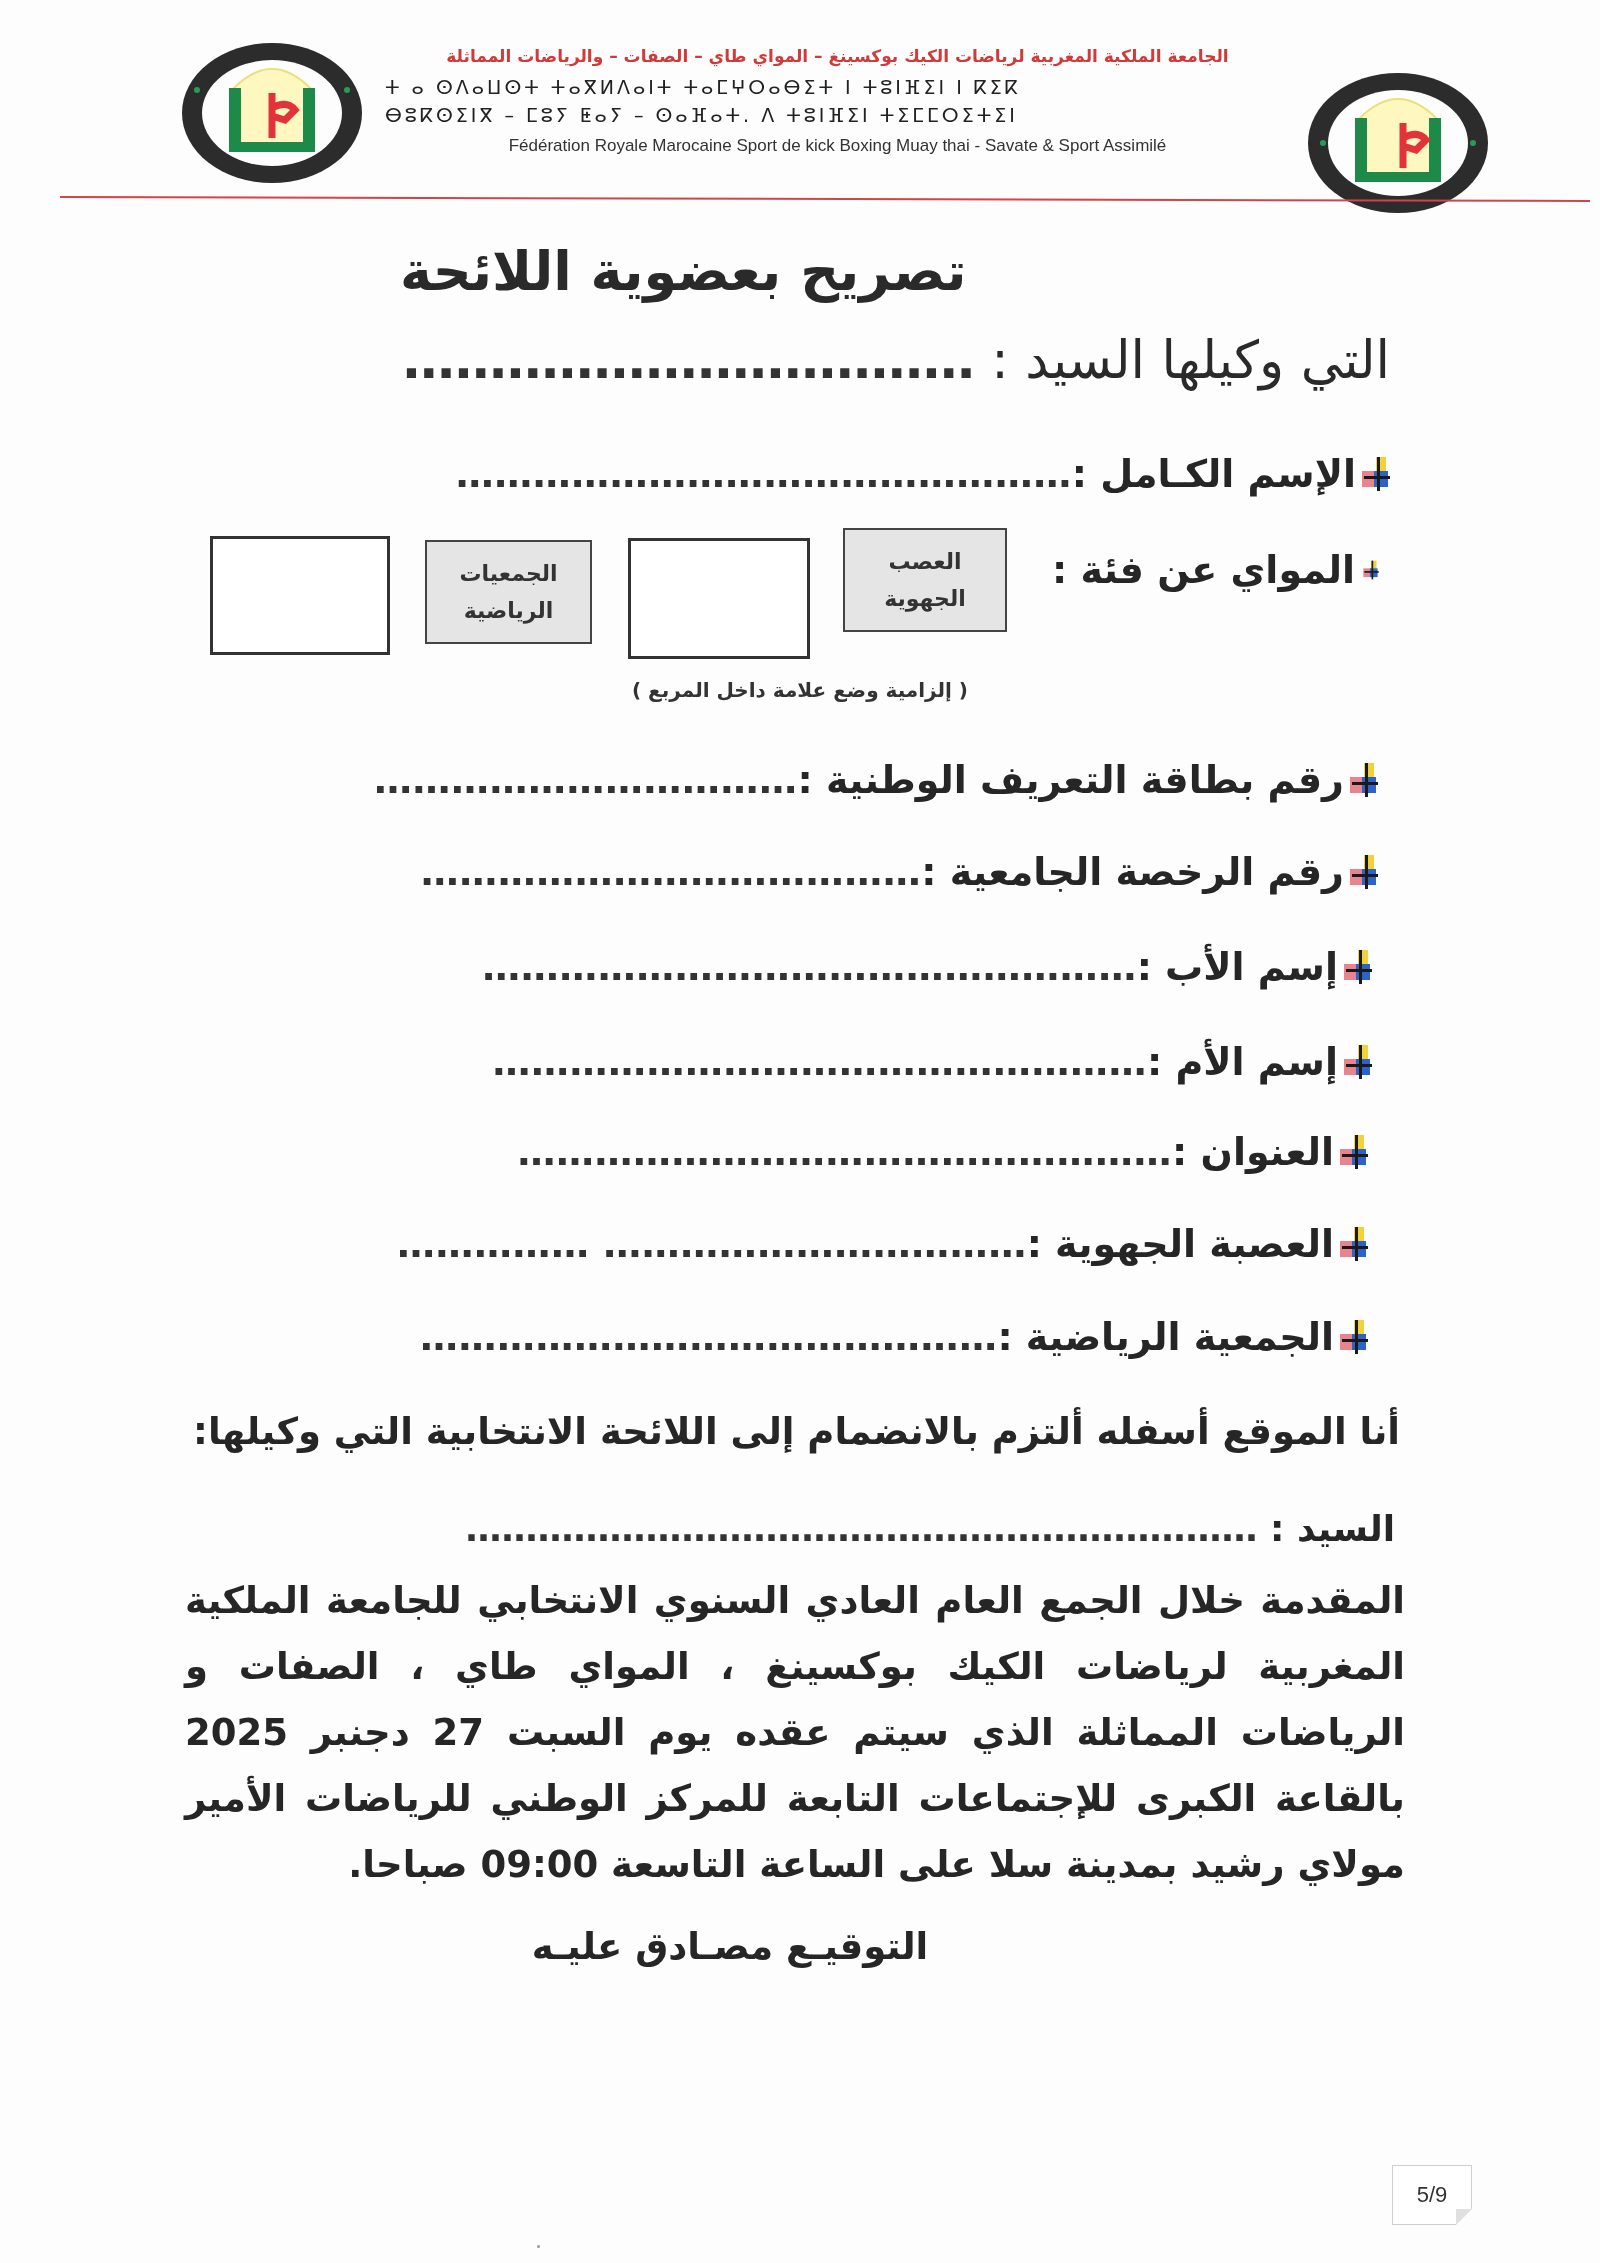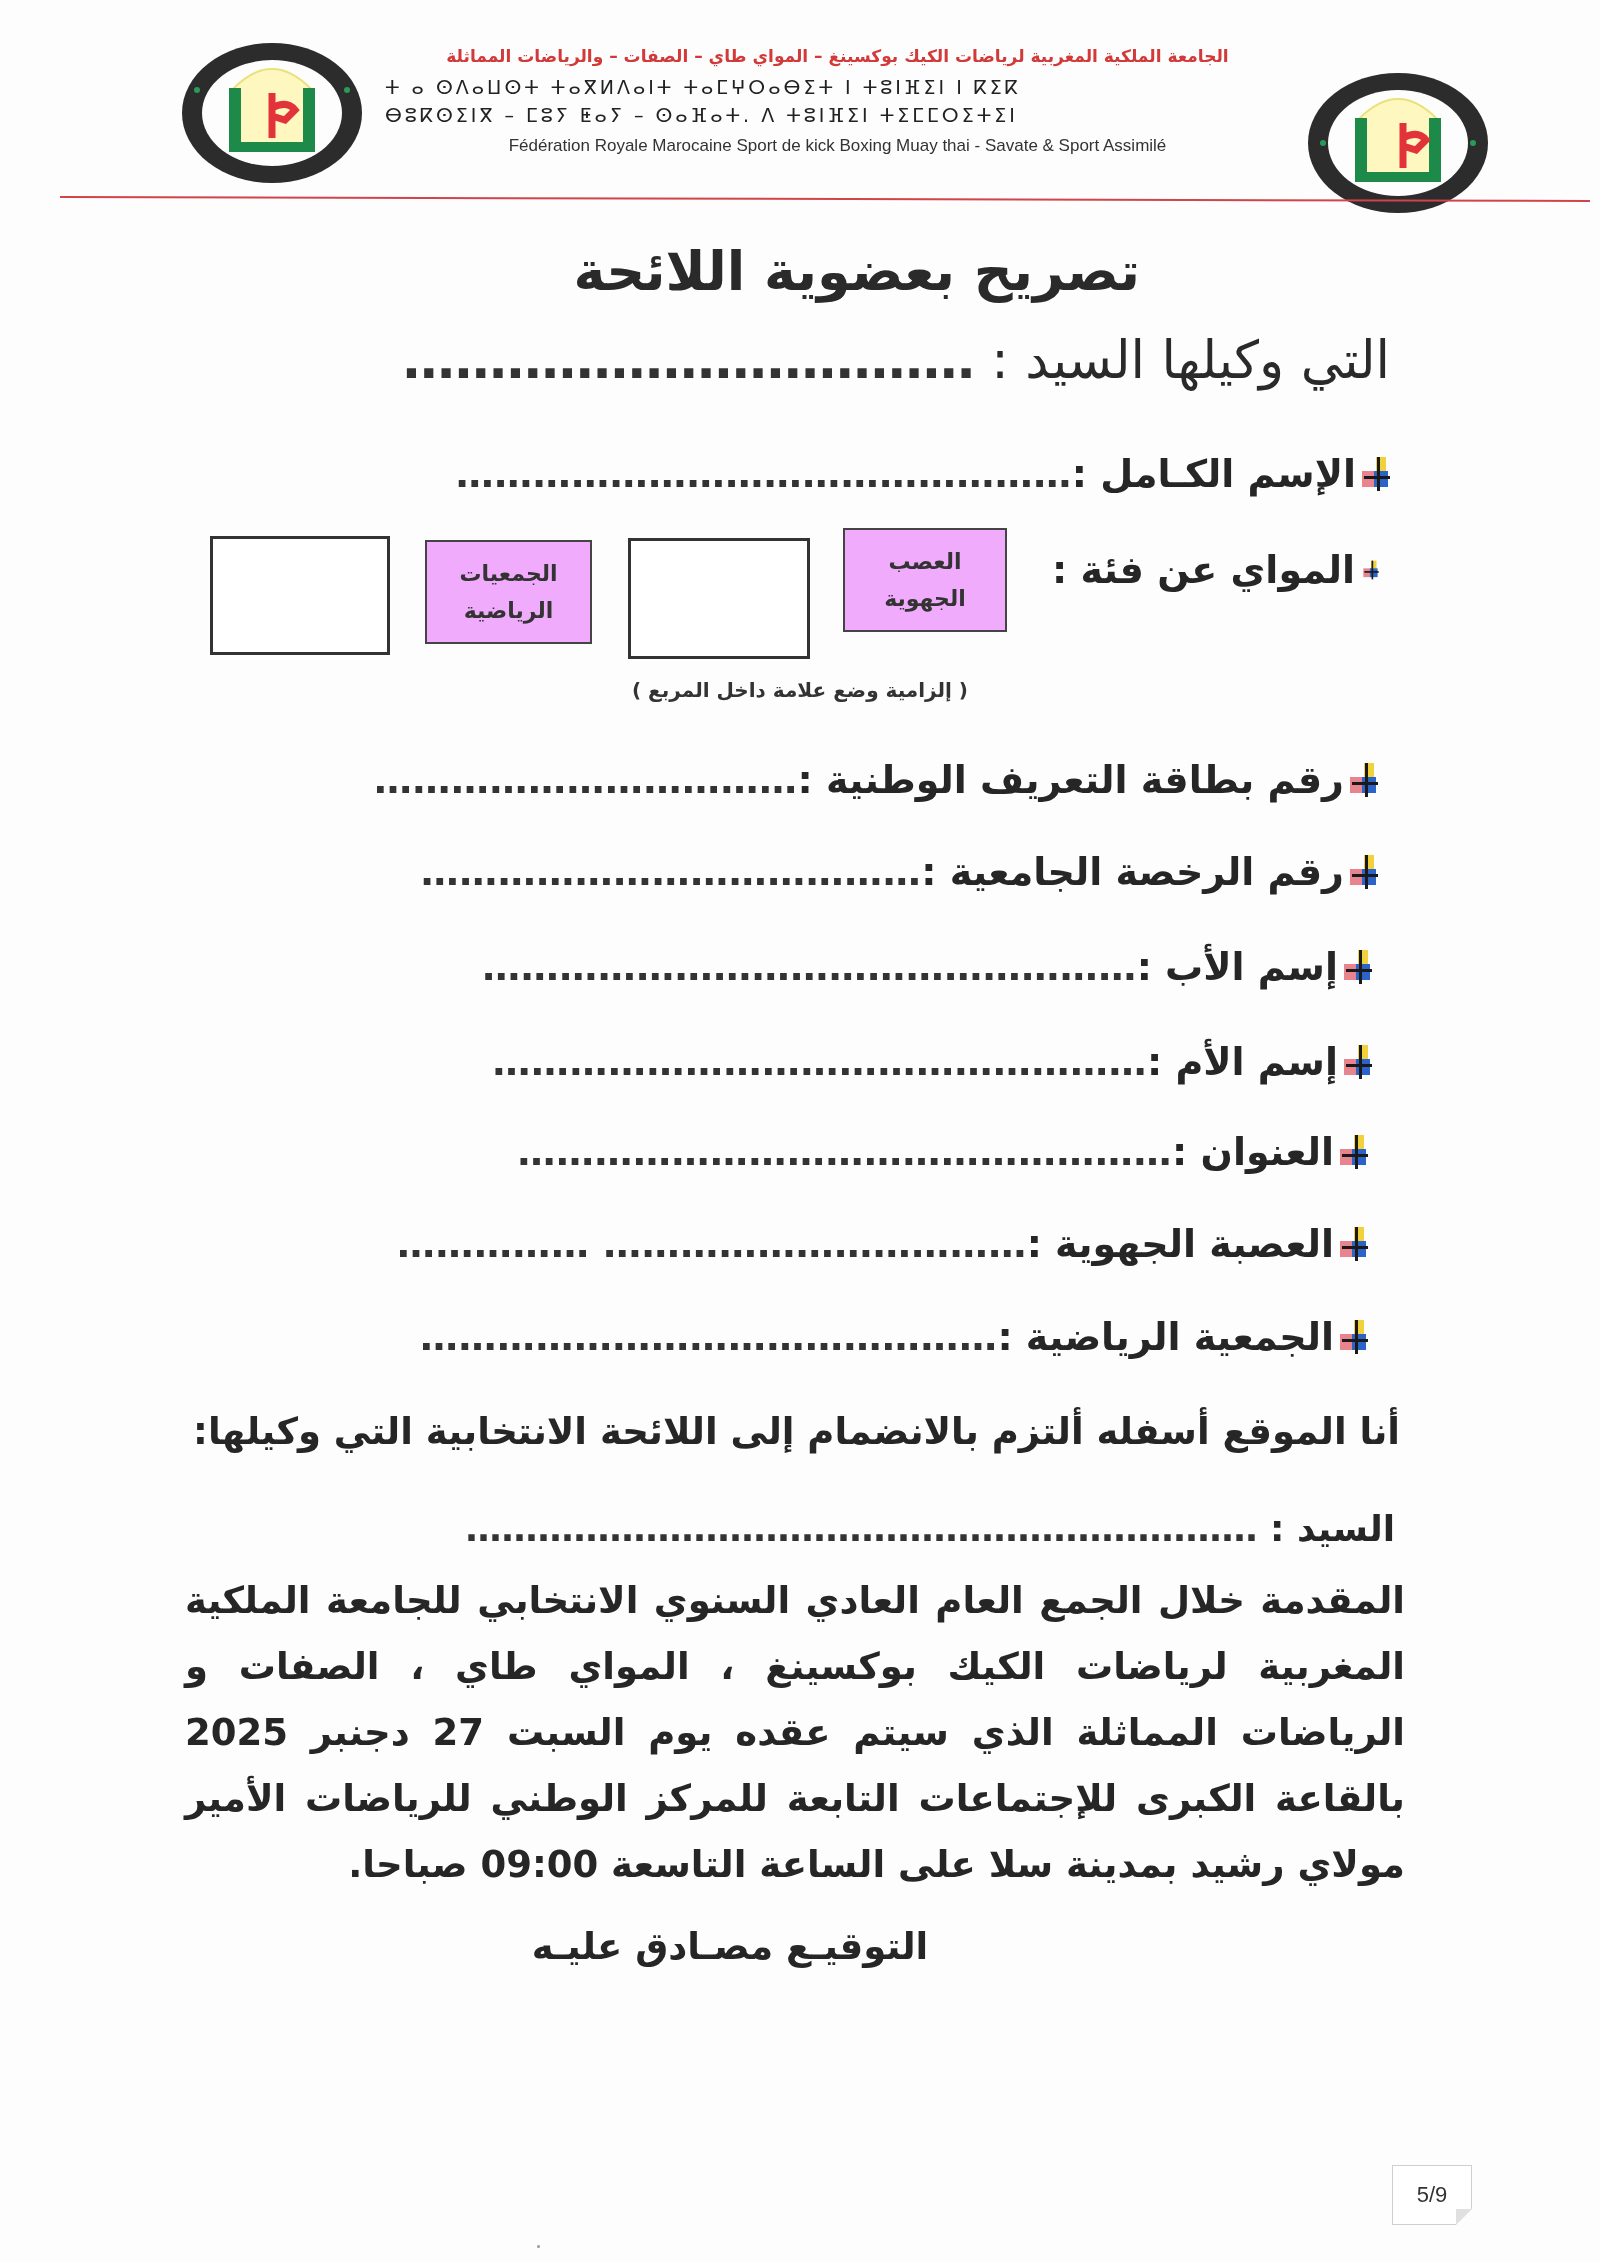--- a/index.html
+++ b/index.html
@@ -31,21 +31,21 @@
     font-family: "Liberation Sans", sans-serif; font-size: 17px; color: #333;
   }
   .hdr-rule {
     position: absolute; left: 60px; top: 198px; width: 1530px; height: 2px;
     background: #d0444a; transform: rotate(0.15deg);
   }
 
   
   .rtl { direction: rtl; }
   .title {
-    position: absolute; left: 400px; top: 240px; width: 740px; text-align: right;
+    position: absolute; left: 400px; top: 240px; width: 740px; text-align: left;
     font-size: 54px; font-weight: bold; color: #2a2a2a;
   }
   .subtitle {
     position: absolute; right: 210px; top: 330px; direction: rtl;
     font-size: 52px; color: #2a2a2a; white-space: nowrap;
   }
   .subtitle .dots { letter-spacing: 1px; }
 
   
   .field-row {
@@ -62,21 +62,21 @@
   .bullet .v { position: absolute; left: 15px; top: 0; width: 3px; height: 34px; background: #1a1a1a; }
   .bullet .h { position: absolute; left: 2px; top: 19px; width: 26px; height: 3px; background: #1a1a1a; }
   .bullet.small { transform: scale(0.55); margin-left: 2px; }
   .dots { font-weight: bold; letter-spacing: 0.5px; color: #333; }
 
   
   .cat-box {
     position: absolute; border: 3px solid #333; background: #fff;
   }
   .cat-label {
-    position: absolute; border: 2px solid #444; background: #f0abfc;
+    position: absolute; border: 2px solid #444; background: #e5e5e5;
     display: flex; align-items: center; justify-content: flex-start; text-align: center;
     direction: rtl; font-size: 22px; font-weight: bold; color: #333; line-height: 1.7;
   }
   .note {
     position: absolute; left: 560px; top: 678px; width: 480px; text-align: center;
     direction: rtl; font-size: 20px; font-weight: bold; color: #333;
   }
 
   
   .commit {

